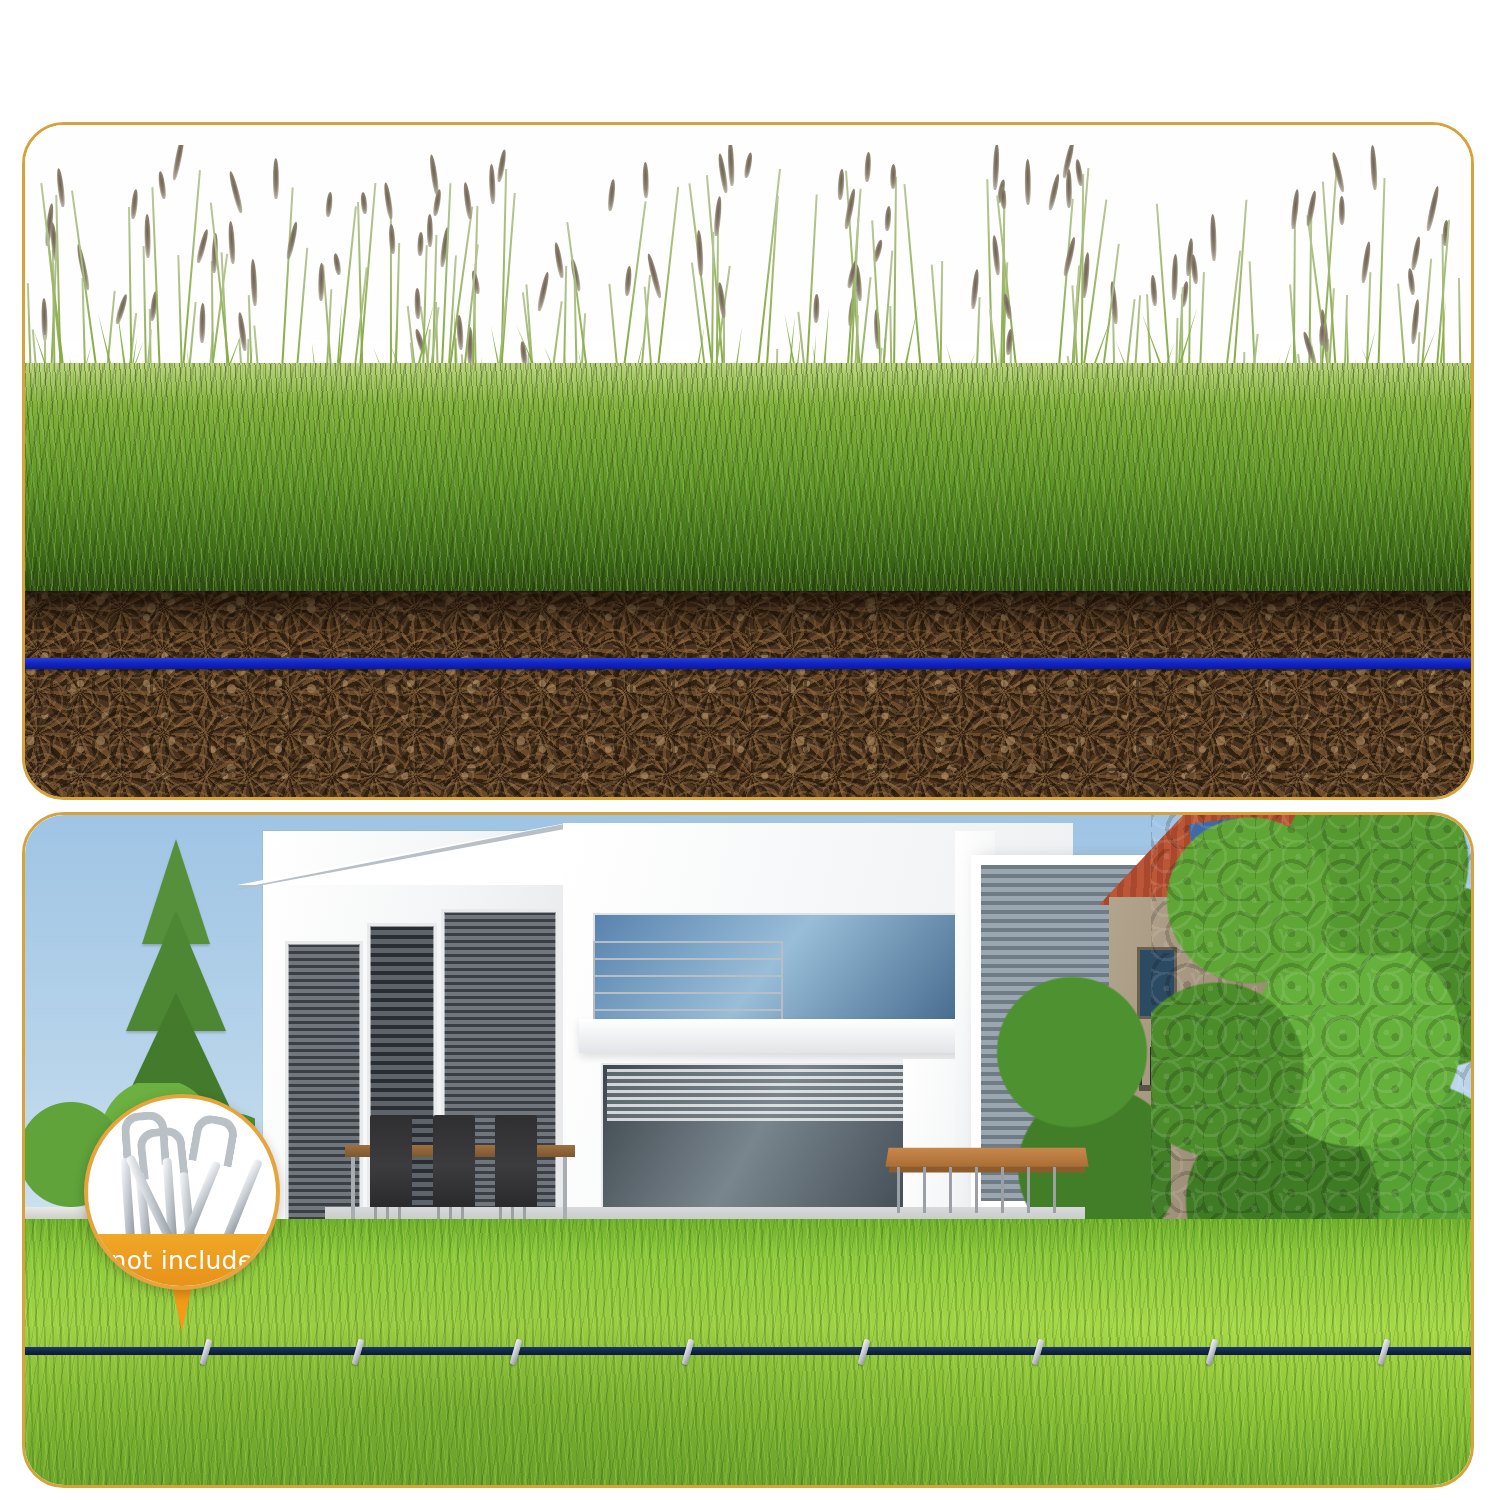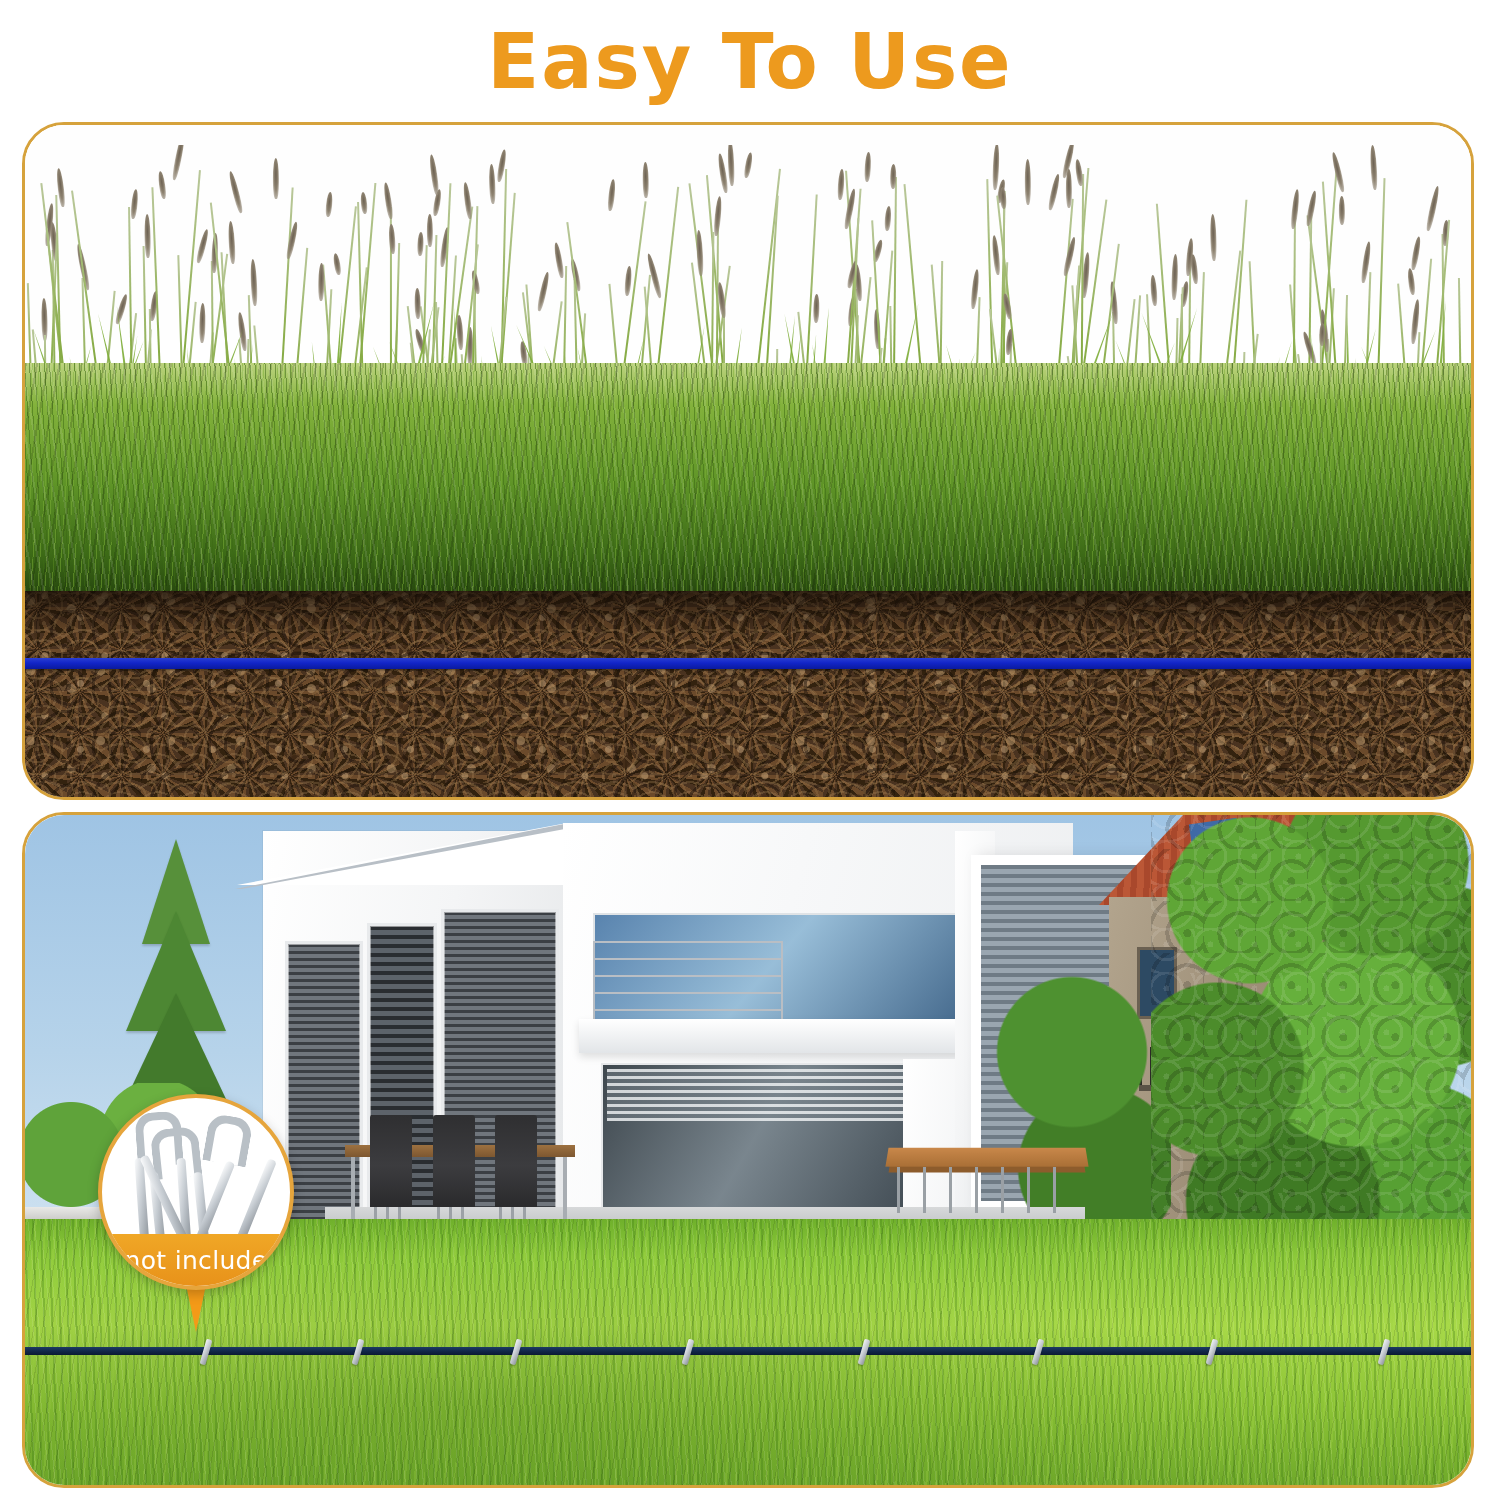--- a/index.html
+++ b/index.html
@@ -343,21 +343,21 @@
     background: linear-gradient(to bottom, #c9884a, #a96f36);
     transform: perspective(200px) rotateX(18deg);
     box-shadow: 0 10px 0 -4px #8d5c2c;
   }
   .bench-legs{
     position:absolute; left:872px; top:352px; width:180px; height:46px;
     background: repeating-linear-gradient(90deg, #9aa0a5 0 3px, transparent 3px 26px);
   }
 
   
-  .callout { position:absolute; left:98px; top:1094px; width:196px; height:240px;text-align:center; }
+  .callout { position:absolute; left:84px; top:1094px; width:196px; height:240px;text-align:center; }
   .callout-pin {
     position:absolute; left:50%; top:96px; transform:translateX(-50%);
     width:0; height:0;
     border-left: 30px solid transparent;
     border-right: 30px solid transparent;
     border-top: 142px solid #F49A18;
   }
   .callout-circle {
     position:absolute; left:0; top:0; width:196px; height:196px;
     border-radius:50%;
@@ -388,21 +388,20 @@
     font-size: 25px;
     font-family:"DejaVu Sans", sans-serif;
     letter-spacing:.3px;
   }
 </style>
 </head>
 <body>
 
 <div class="page">
 
-  <div class="title">Easy To Use</div>
 
   <div class="panel" id="panel-top">
     <div class="scene-top">
 
       <div class="sky-white"></div>
 
       <div class="tall-grass" id="tallgrass">
           <div class="stalk" style="left: 947.353px; height: 177.915px; transform: rotate(2.11974deg);"></div>
           <div class="seed" style="left: 945.353px; bottom: 165.915px; height: 39.666px; transform: rotate(5.92845deg);"></div>
           <div class="stalk" style="left: 249.721px; height: 287.803px; transform: rotate(3.31638deg);"></div>

